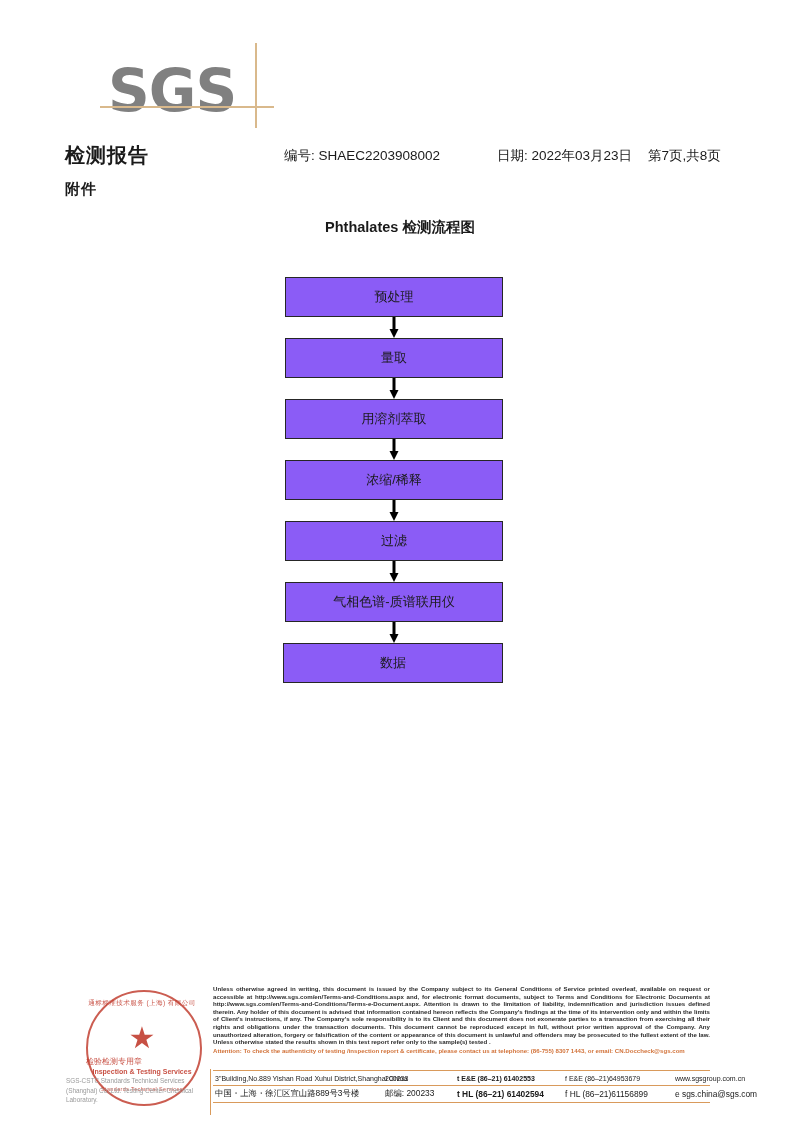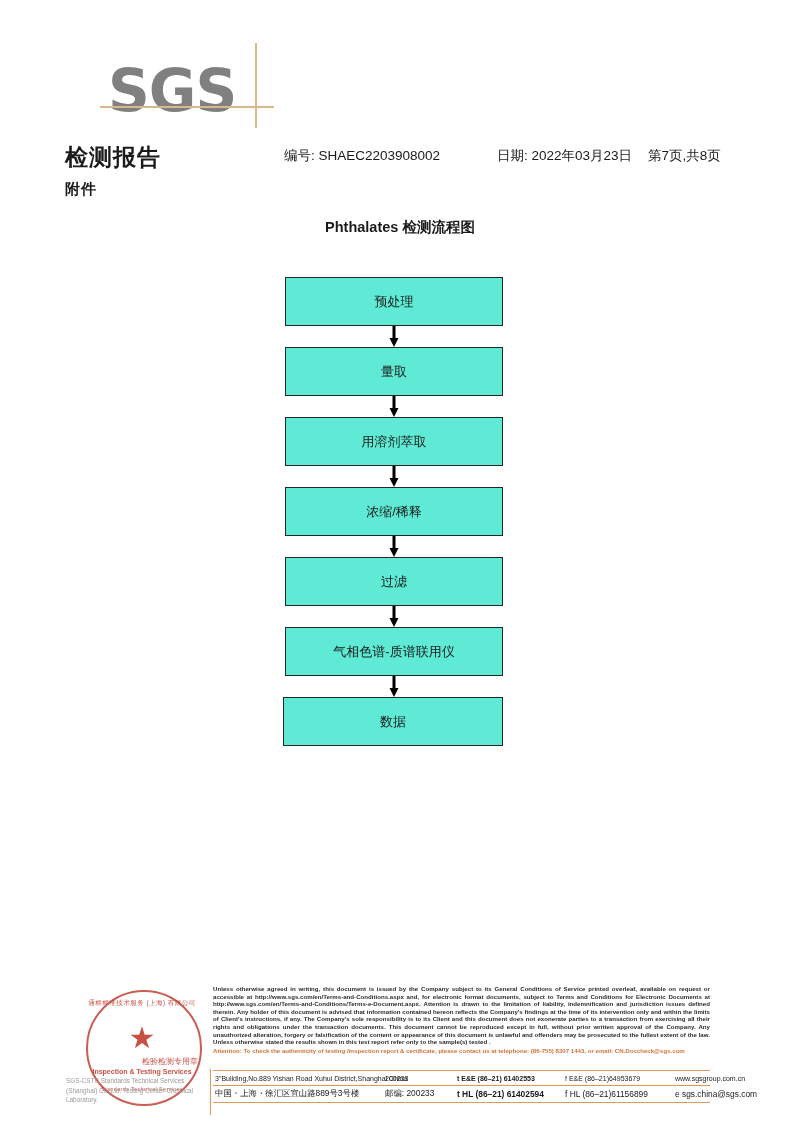--- a/index.html
+++ b/index.html
@@ -51,21 +51,21 @@
     width: 1.5px;
     height: 85px;
     background: #d9b98c;
   }
 
   
   #report-title {
     position: absolute;
     left: 65px;
     top: 142px;
-    font-size: 23px;
+    font-size: 20px;
     font-weight: 700;
     letter-spacing: 1px;
   }
   #attachment-label {
     position: absolute;
     left: 65px;
     top: 180px;
     font-size: 15px;
     font-weight: 700;
     letter-spacing: 1px;
@@ -108,27 +108,27 @@
     left: 285px;
     top: 277px;
     width: 220px;
   }
   .flow-step {
     position: relative;
   }
   .flow-box {
     box-sizing: border-box;
     width: 218px;
-    height: 49px;
+    height: 40px;
     border: 1.3px solid #262626;
     display: flex;
     align-items: center;
     justify-content: center;
     font-size: 13px;
-    background: #5eead4;
+    background: #8b5cf6;
     color: #1a1a1a;
   }
   .flow-box.wide {
     width: 220px;
     margin-left: -2px;
   }
   .flow-arrow {
     width: 218px;
     height: 21px;
     display: flex;
@@ -182,21 +182,21 @@
     color: #c0392b;
     font-size: 30px;
     line-height: 30px;
     opacity: 0.88;
   }
   #stamp-cn {
     position: absolute;
     left: 0;
     top: 66px;
     width: 112px;
-    text-align: right;
+    text-align: left;
     color: #c0392b;
     font-size: 8px;
     opacity: 0.88;
   }
   #stamp-en {
     position: absolute;
     left: 0;
     top: 78px;
     width: 112px;
     text-align: center;

